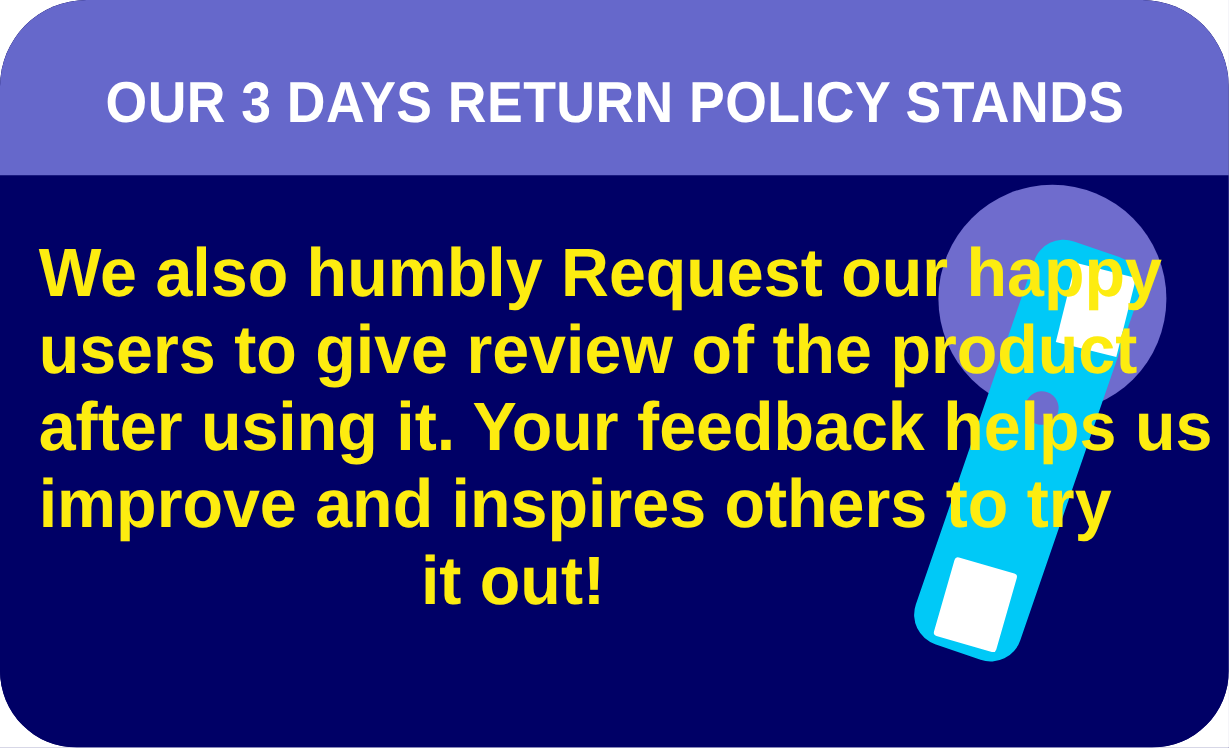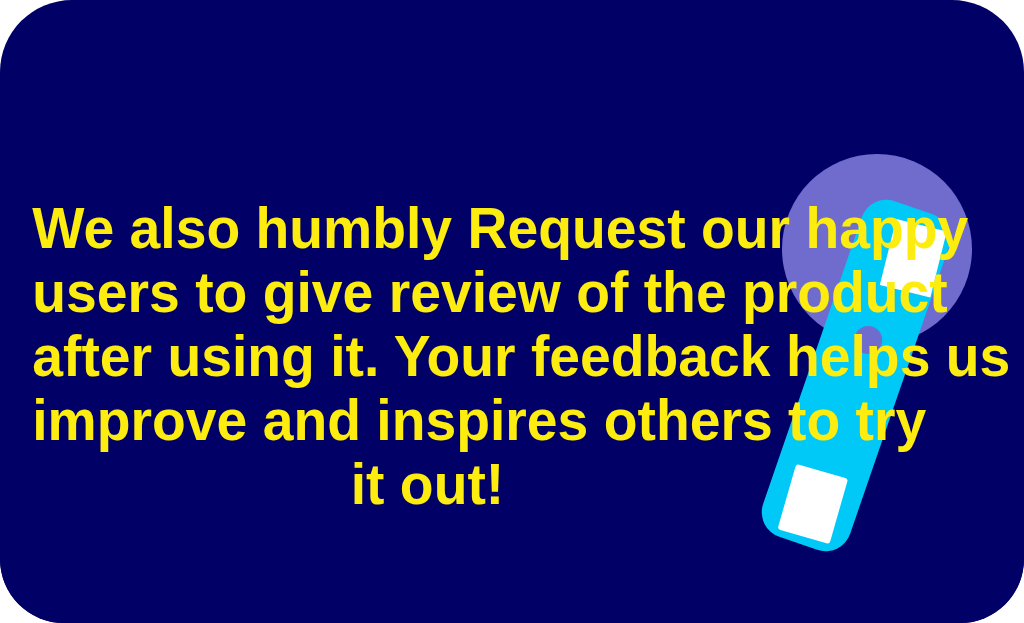--- a/index.html
+++ b/index.html
@@ -142,20 +142,23 @@
     white-space: nowrap;
   }
 </style>
 </head>
 <body>
 
 <div class="banner">
 
   <div class="body-area"></div>
 
+  <div class="header-bar">
+    <div class="header-title">OUR 3 DAYS RETURN POLICY STANDS</div>
+  </div>
 
   <div class="product-graphic">
     <div class="product-halo"></div>
     <div class="device">
       <div class="device-label-top"></div>
       <div class="device-button"></div>
       <div class="device-label-bottom"></div>
     </div>
   </div>
 

